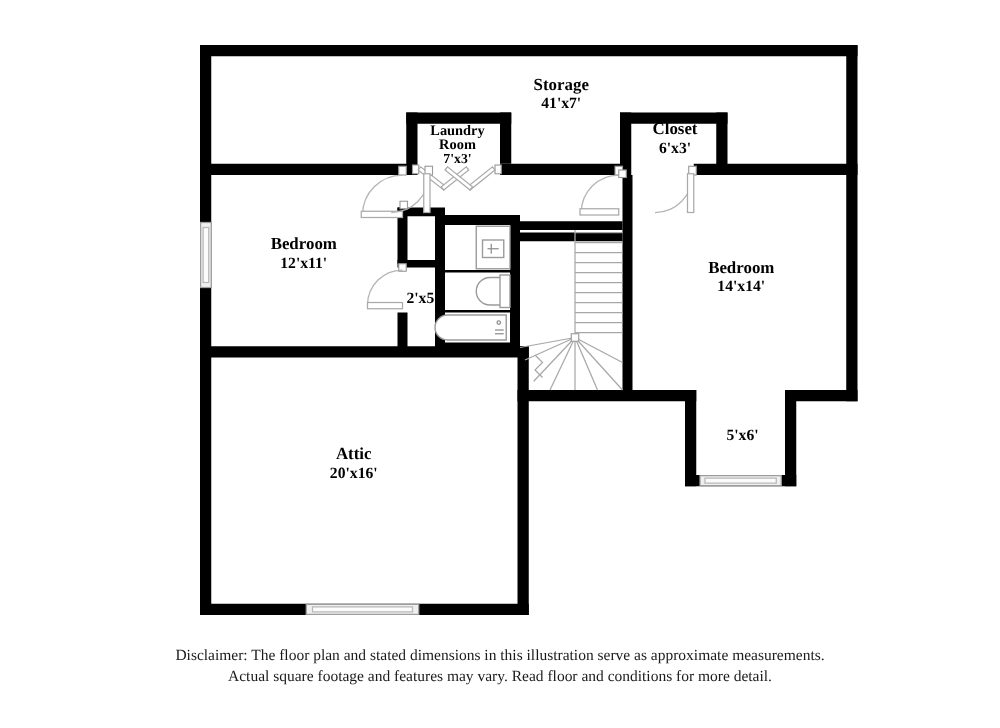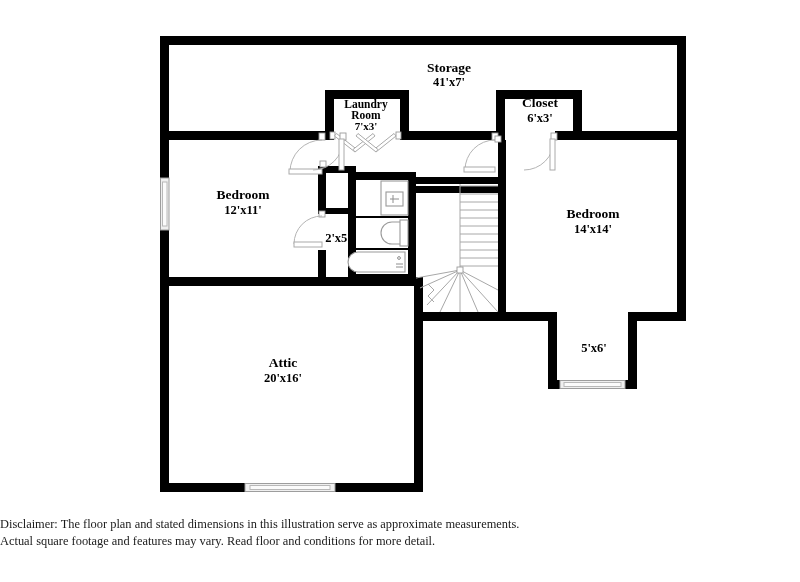--- a/index.html
+++ b/index.html
@@ -46,21 +46,21 @@
   .window-frame { stroke: #9d9d9d; stroke-width: 1; fill: #efefef; }
   .window-inner { stroke: #b8b8b8; stroke-width: 1; fill: #fbfbfb; }
   .stair-tread { stroke: #a8a8a8; stroke-width: 1; fill: none; }
   .jamb { fill: #ffffff; stroke: #9a9a9a; stroke-width: 0.9; }
 
   #disclaimer {
     position: absolute;
     left: 0;
     top: 516px;
     width: 800px;
-    text-align: left;
+    text-align: center;
     font-family: "Liberation Serif", "DejaVu Serif", serif;
     font-size: 12.4px;
     line-height: 17px;
     color: #1a1a1a;
   }
   #disclaimer .line { display: block; white-space: nowrap; }
 </style>
 </head>
 <body>
 

